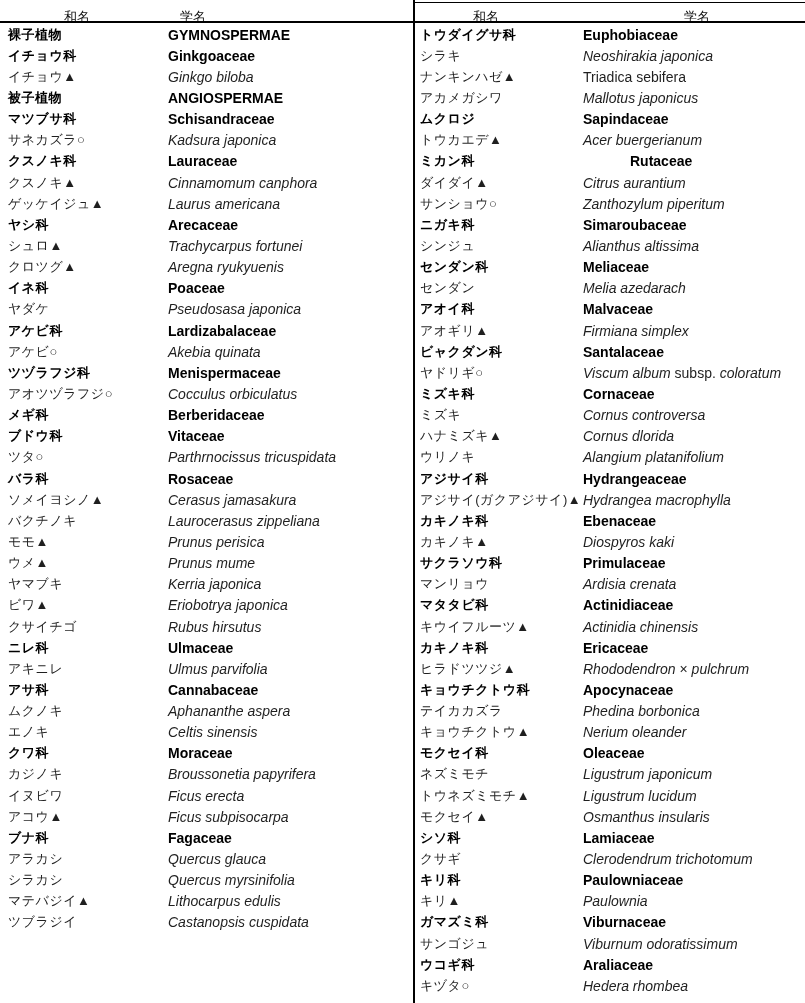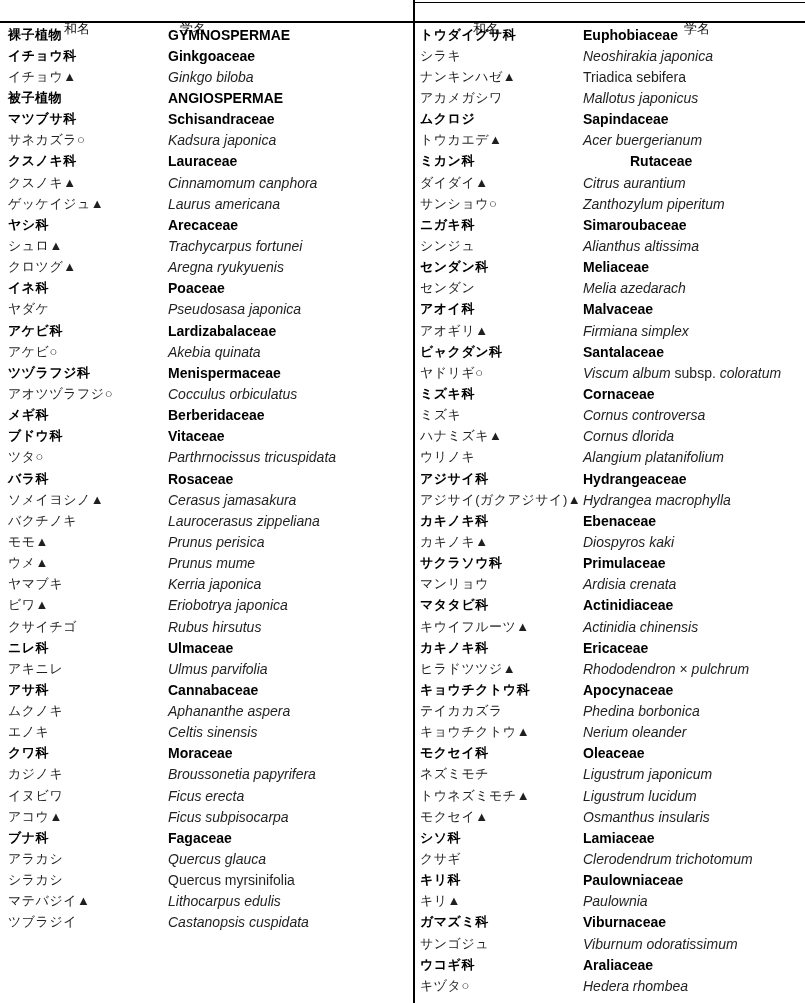--- a/index.html
+++ b/index.html
@@ -7,21 +7,21 @@
     position: relative;
     width: 805px;
     height: 1003px;
     background: #ffffff;
     color: #000000;
     font-family: "Liberation Sans", "DejaVu Sans", sans-serif;
     overflow: hidden;
   }
   .hdr {
     position: absolute;
-    top: 20px;
+    top: 8px;
     font-size: 13px;
     transform: translateX(-50%);
     white-space: nowrap;
     color: #111;
   }
   .hdr-jp-left  { left: 77px;  }
   .hdr-sci-left { left: 193px; }
   .hdr-jp-right { left: 486px; }
   .hdr-sci-right{ left: 697px; }
   .header-rule {
@@ -234,21 +234,21 @@
       <div class="row family">
         <span class="cell-jp">ブナ科</span>
         <span class="cell-sci"><span style="font-style: normal;">Fagaceae</span></span>
       </div>
       <div class="row species">
         <span class="cell-jp">アラカシ</span>
         <span class="cell-sci"><span style="font-style: italic;">Quercus glauca</span></span>
       </div>
       <div class="row species">
         <span class="cell-jp">シラカシ</span>
-        <span class="cell-sci"><span style="">Quercus myrsinifolia</span></span>
+        <span class="cell-sci"><span style="font-style: italic;">Quercus myrsinifolia</span></span>
       </div>
       <div class="row species">
         <span class="cell-jp">マテバジイ▲</span>
         <span class="cell-sci"><span style="font-style: italic;">Lithocarpus edulis</span></span>
       </div>
       <div class="row species">
         <span class="cell-jp">ツブラジイ</span>
         <span class="cell-sci"><span style="font-style: italic;">Castanopsis cuspidata</span></span>
       </div>
     </div>

